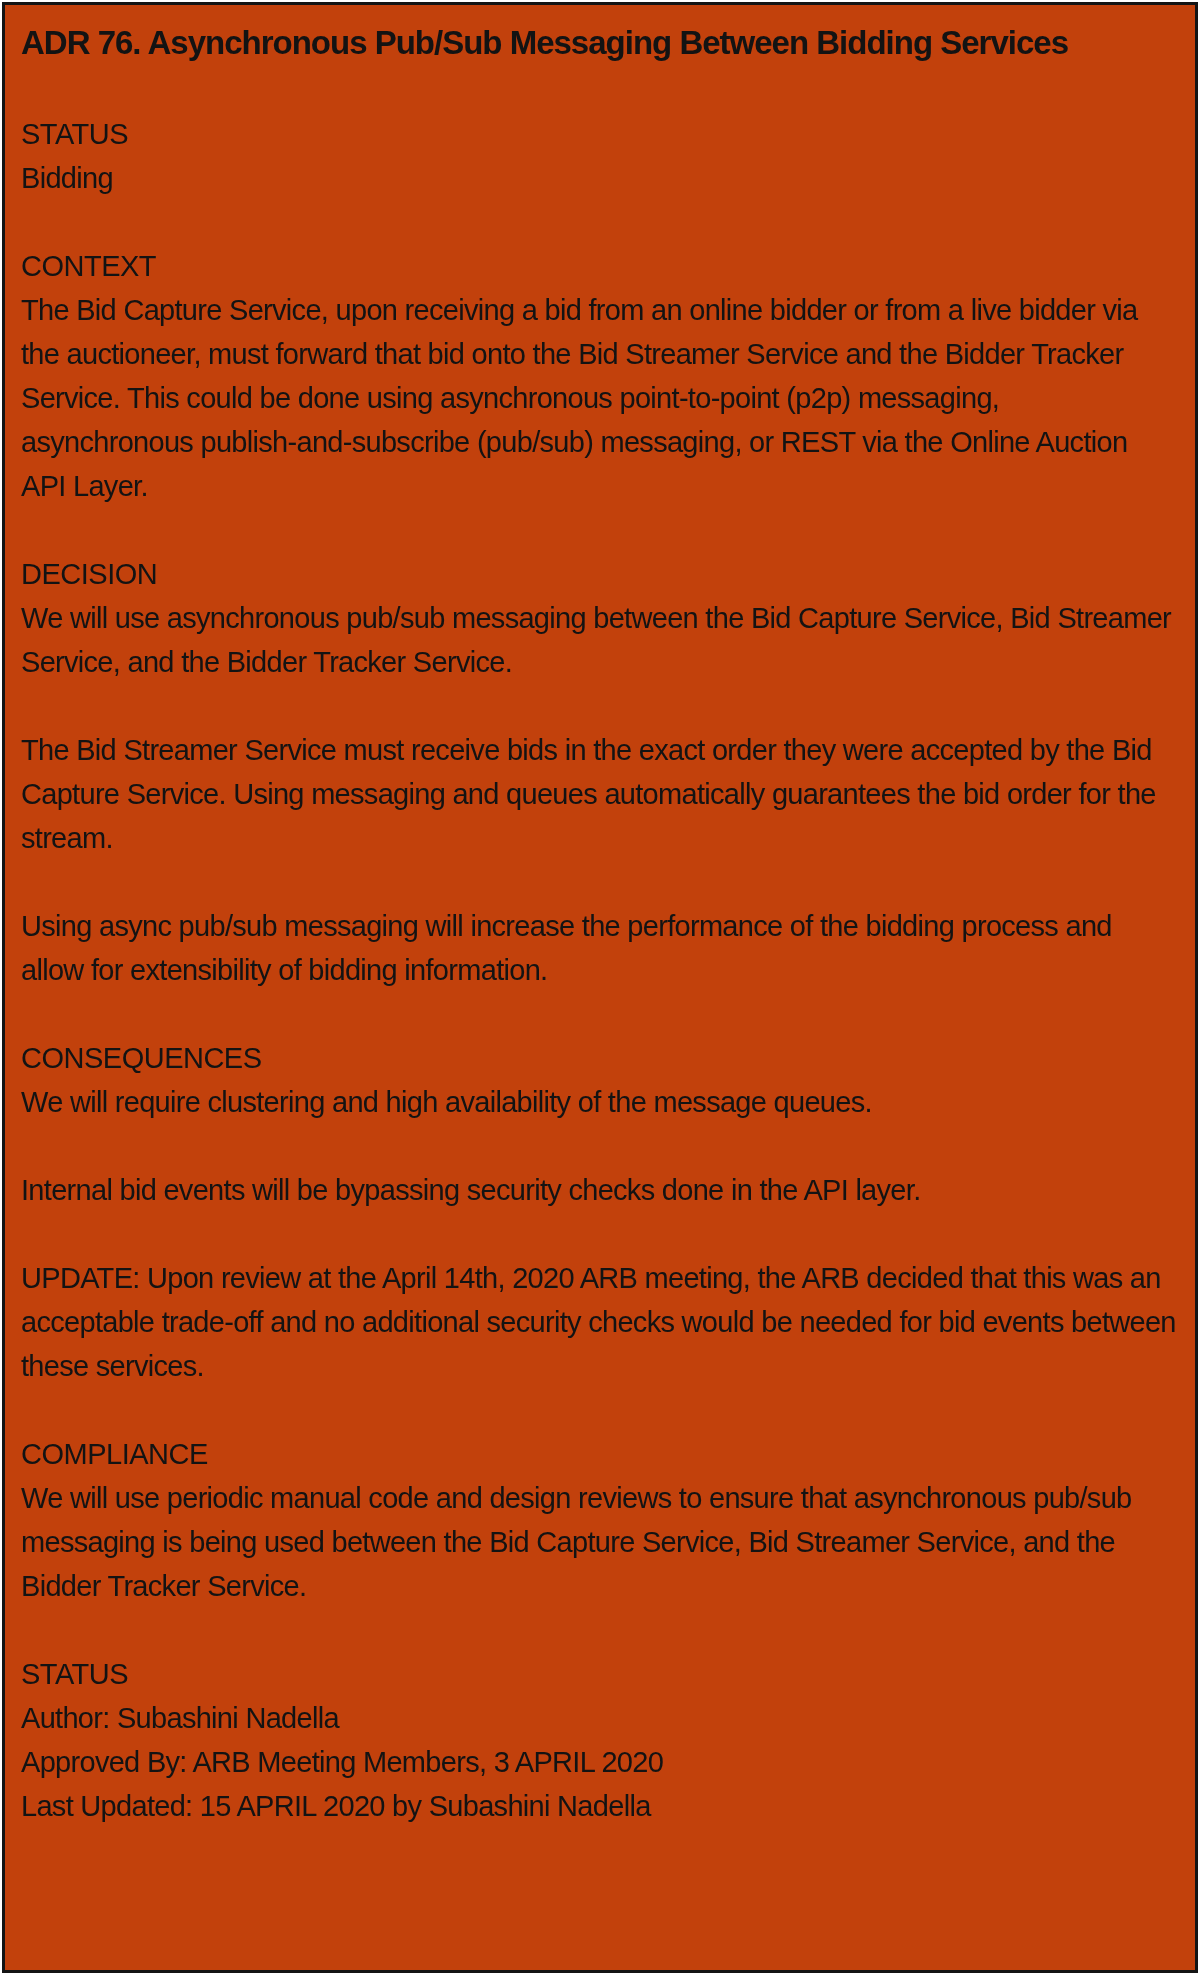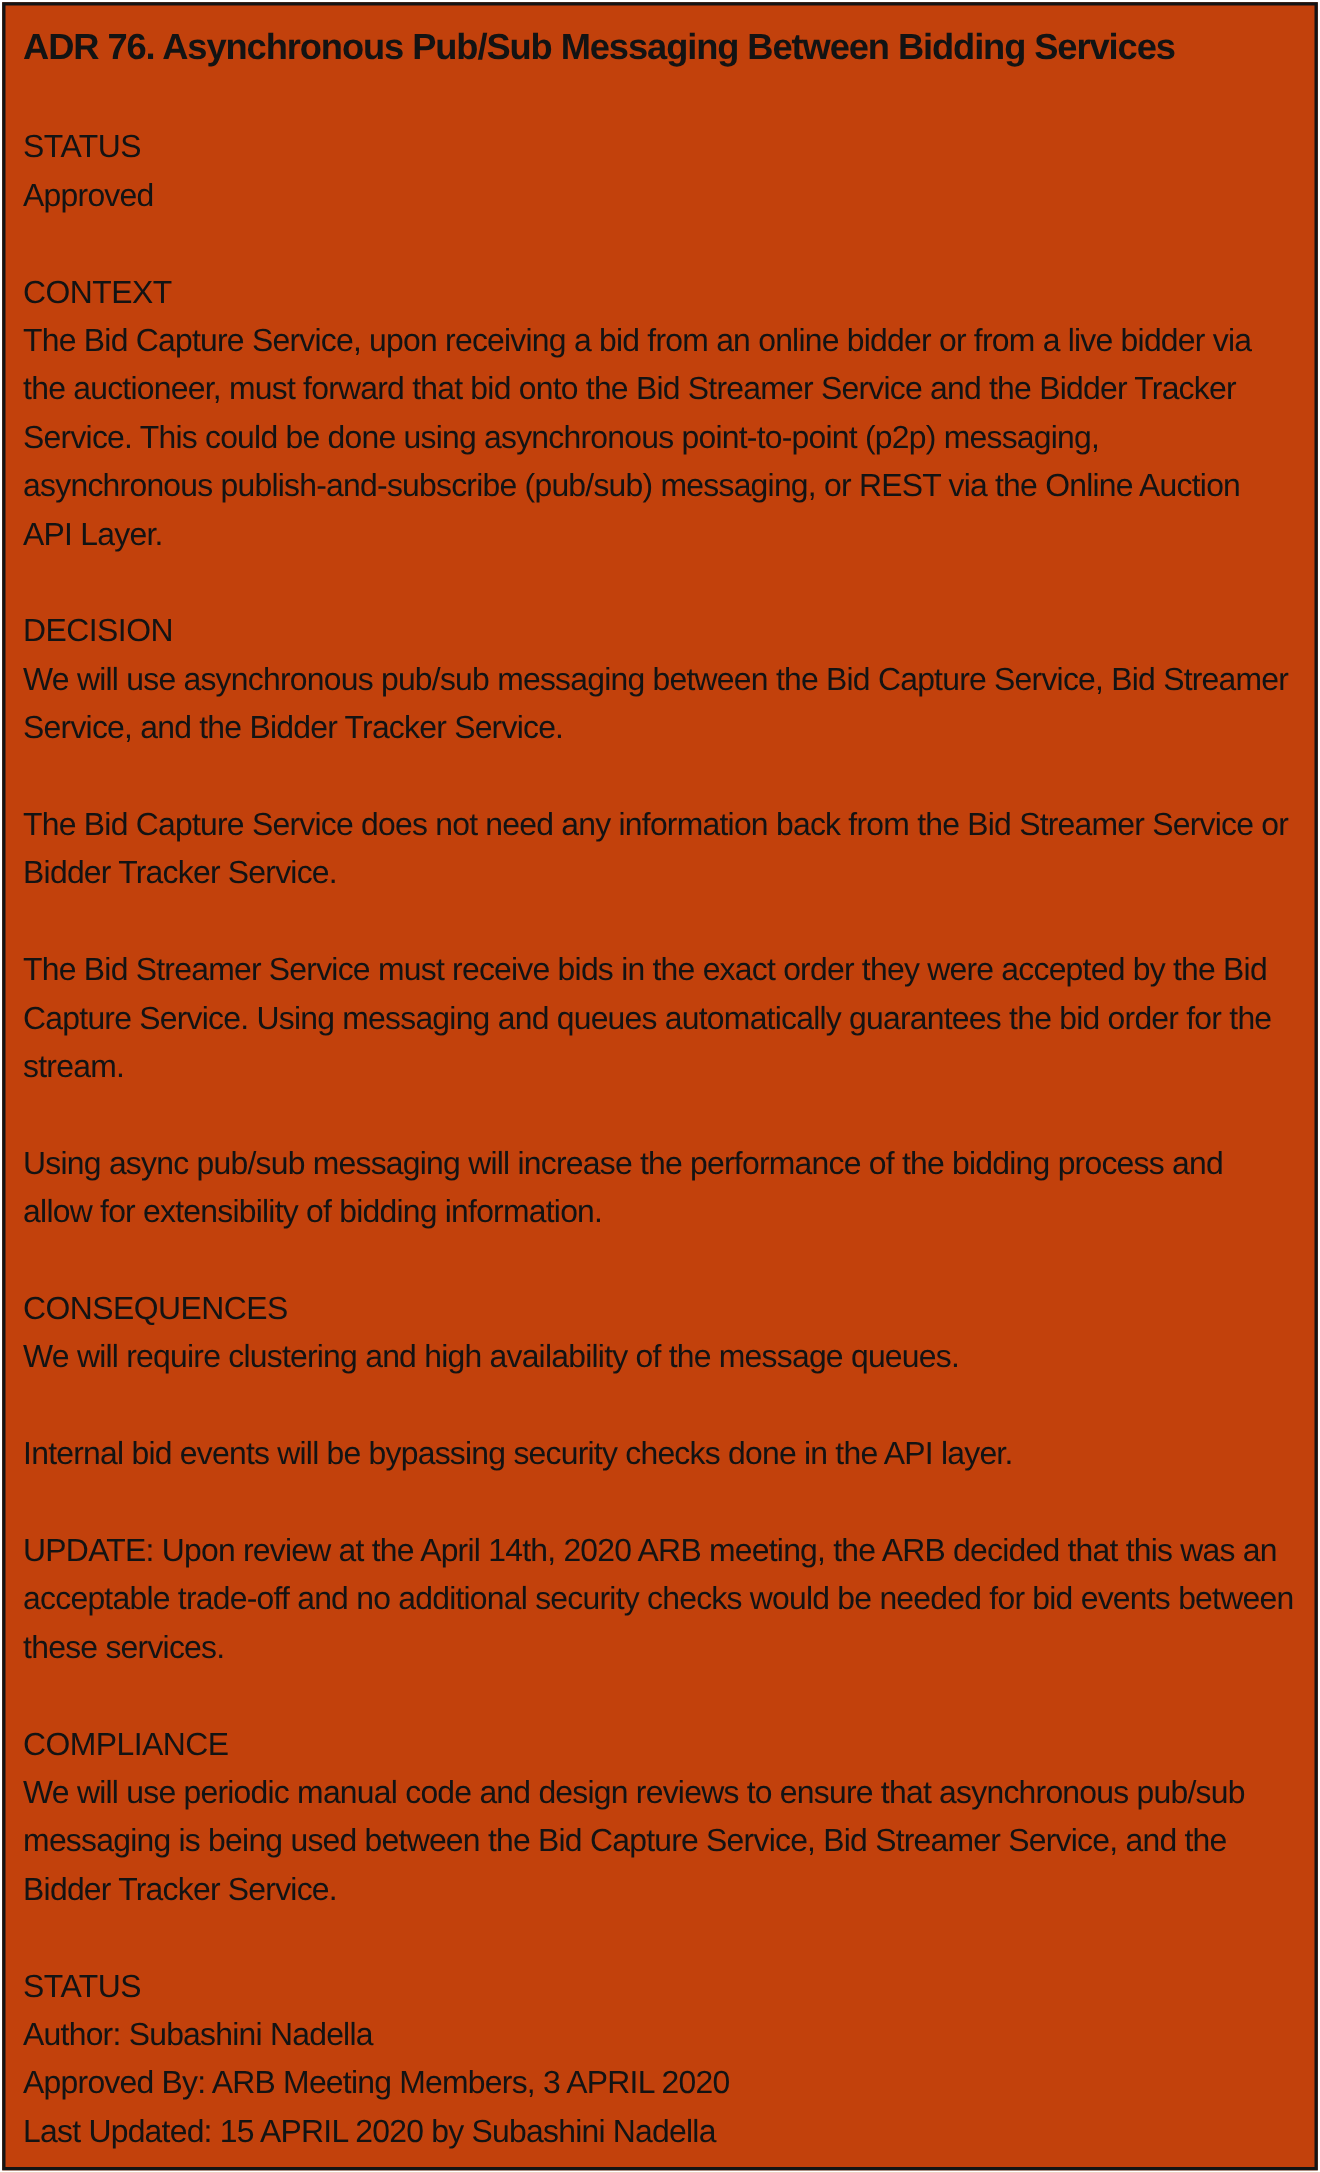--- a/index.html
+++ b/index.html
@@ -60,36 +60,35 @@
 </style>
 </head>
 <body style="background: rgb(255, 255, 255);">
 
 <div class="page" style="color: rgb(19, 19, 19); border-color: rgb(20, 20, 20);">
   <h1 class="title">ADR 76. Asynchronous Pub/Sub Messaging Between Bidding Services</h1>
   <div id="document-body">
   <div class="section">
     <h2 class="section-heading">STATUS</h2>
     <div class="section-paragraphs">
-          <p class="paragraph">Approved</p>
+          <p class="paragraph">Bidding</p>
         </div>
   </div>
 
   <div class="section">
     <h2 class="section-heading">CONTEXT</h2>
     <div class="section-paragraphs">
           <p class="paragraph">The Bid Capture Service, upon receiving a bid from an online bidder or from a live bidder via the auctioneer, must forward that bid onto the Bid Streamer Service and the Bidder Tracker Service. This could be done using asynchronous point-to-point (p2p) messaging, asynchronous publish-and-subscribe (pub/sub) messaging, or REST via the Online Auction API Layer.</p>
         </div>
   </div>
 
   <div class="section">
     <h2 class="section-heading">DECISION</h2>
     <div class="section-paragraphs">
           <p class="paragraph">We will use asynchronous pub/sub messaging between the Bid Capture Service, Bid Streamer Service, and the Bidder Tracker Service.</p>
-          <p class="paragraph">The Bid Capture Service does not need any information back from the Bid Streamer Service or Bidder Tracker Service.</p>
           <p class="paragraph">The Bid Streamer Service must receive bids in the exact order they were accepted by the Bid Capture Service. Using messaging and queues automatically guarantees the bid order for the stream.</p>
           <p class="paragraph">Using async pub/sub messaging will increase the performance of the bidding process and allow for extensibility of bidding information.</p>
         </div>
   </div>
 
   <div class="section">
     <h2 class="section-heading">CONSEQUENCES</h2>
     <div class="section-paragraphs">
           <p class="paragraph">We will require clustering and high availability of the message queues.</p>
           <p class="paragraph">Internal bid events will be bypassing security checks done in the API layer.</p>

